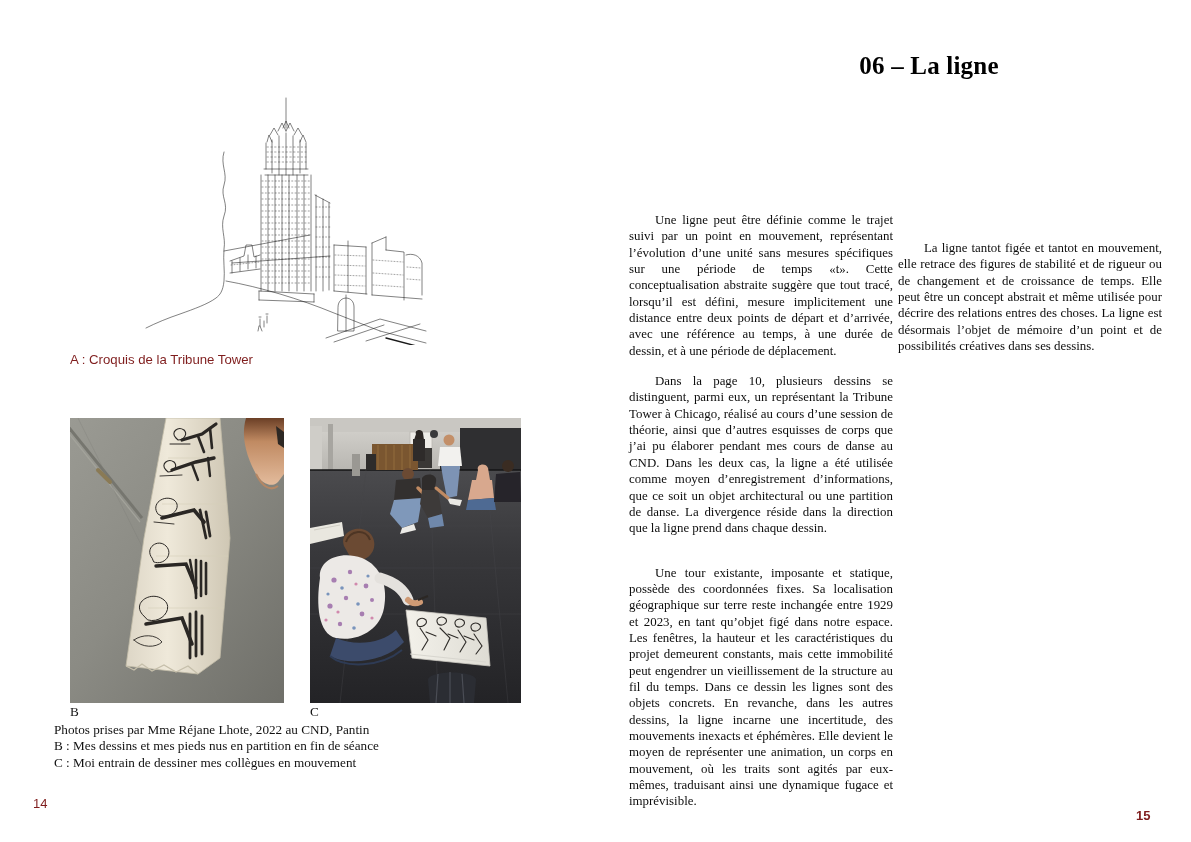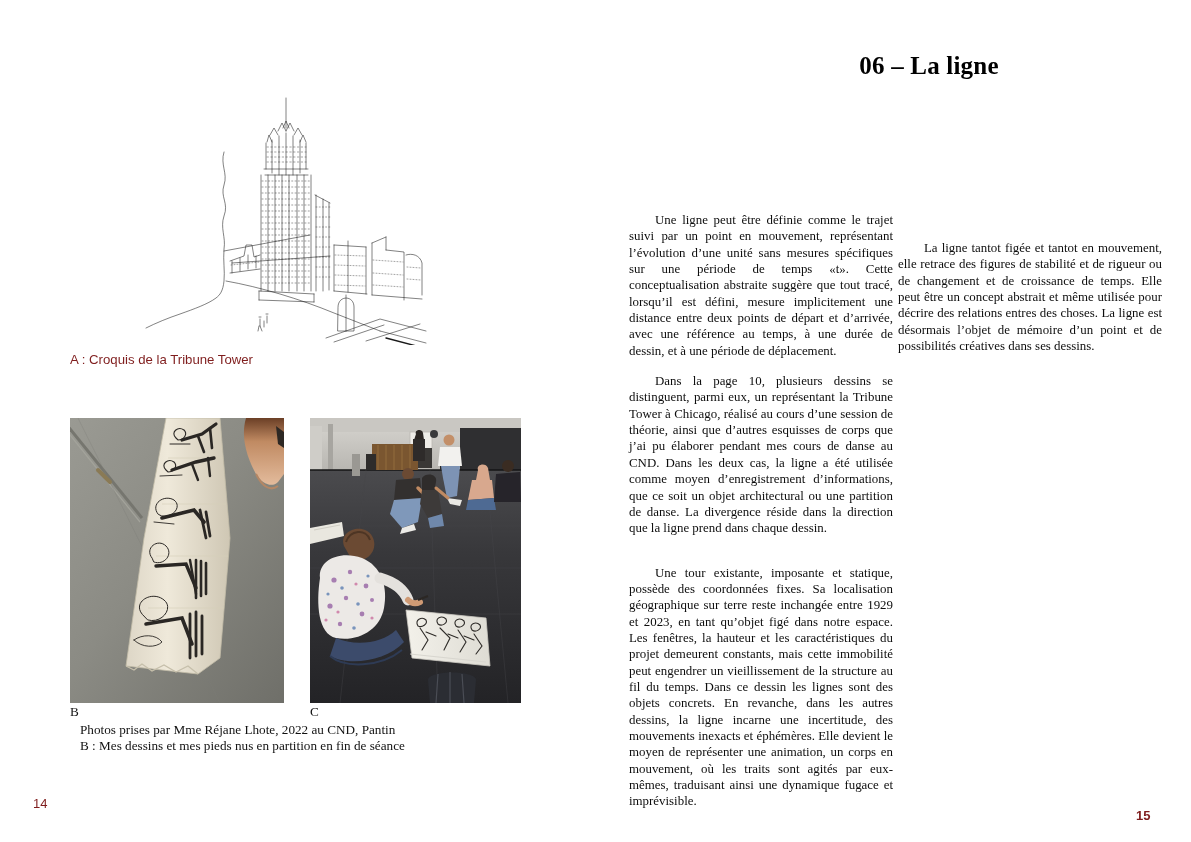--- a/index.html
+++ b/index.html
@@ -68,21 +68,21 @@
     position: absolute;
     font-family: "Liberation Serif", serif;
     font-size: 13.2px;
     color: #111;
   }
   #label-b { left: 70px; top: 704px; }
   #label-c { left: 310px; top: 704px; }
 
   .credits {
     position: absolute;
-    left: 80px;
+    left: 54px;
     top: 722px;
     width: 520px;
     font-family: "Liberation Serif", serif;
     font-size: 13.2px;
     line-height: 16.4px;
     color: #111;
   }
   .credits div { white-space: nowrap; }
 
   
@@ -417,20 +417,21 @@
       <g stroke="#4a4d55" stroke-width="1.2" fill="none">
         <path d="M128 256 L126 285 M140 254 L140 285 M152 256 L154 285"></path>
       </g>
     </svg>
   </div>
   <div class="photo-label" id="label-c">C</div>
 
   <div class="credits">
     <div>Photos prises par Mme Réjane Lhote, 2022 au CND, Pantin</div>
     <div>B : Mes dessins et mes pieds nus en partition en fin de séance</div>
+    <div>C : Moi entrain de dessiner mes collègues en mouvement</div>
   </div>
 
   <div class="col" id="col-left">
     <p>Une ligne peut être définie comme le trajet suivi par un point en mouvement, représentant l’évolution d’une unité sans mesures spécifiques sur une période de temps «t». Cette conceptualisation abstraite suggère que tout tracé, lorsqu’il est défini, mesure implicitement une distance entre deux points de départ et d’arrivée, avec une référence au temps, à une durée de dessin, et à une période de déplacement.</p>
     <p>Dans la page 10, plusieurs dessins se distinguent, parmi eux, un représentant la Tribune Tower à Chicago, réalisé au cours d’une session de théorie, ainsi que d’autres esquisses de corps que j’ai pu élaborer pendant mes cours de danse au CND. Dans les deux cas, la ligne a été utilisée comme moyen d’enregistrement d’informations, que ce soit un objet architectural ou une partition de danse. La divergence réside dans la direction que la ligne prend dans chaque dessin.</p>
     <p>Une tour existante, imposante et statique, possède des coordonnées fixes. Sa localisation géographique sur terre reste inchangée entre 1929 et 2023, en tant qu’objet figé dans notre espace. Les fenêtres, la hauteur et les caractéristiques du projet demeurent constants, mais cette immobilité peut engendrer un vieillissement de la structure au fil du temps. Dans ce dessin les lignes sont des objets concrets. En revanche, dans les autres dessins, la ligne incarne une incertitude, des mouvements inexacts et éphémères. Elle devient le moyen de représenter une animation, un corps en mouvement, où les traits sont agités par eux-mêmes, traduisant ainsi une dynamique fugace et imprévisible.</p>
   </div>
 
   <div class="col" id="col-right">
     <p>La ligne tantot figée et tantot en mouvement, elle retrace des figures de stabilité et de rigueur ou de changement et de croissance de temps. Elle peut être un concept abstrait et même utilisée pour décrire des relations entres des choses. La ligne est désormais l’objet de mémoire d’un point et de possibilités créatives dans ses dessins.</p>

